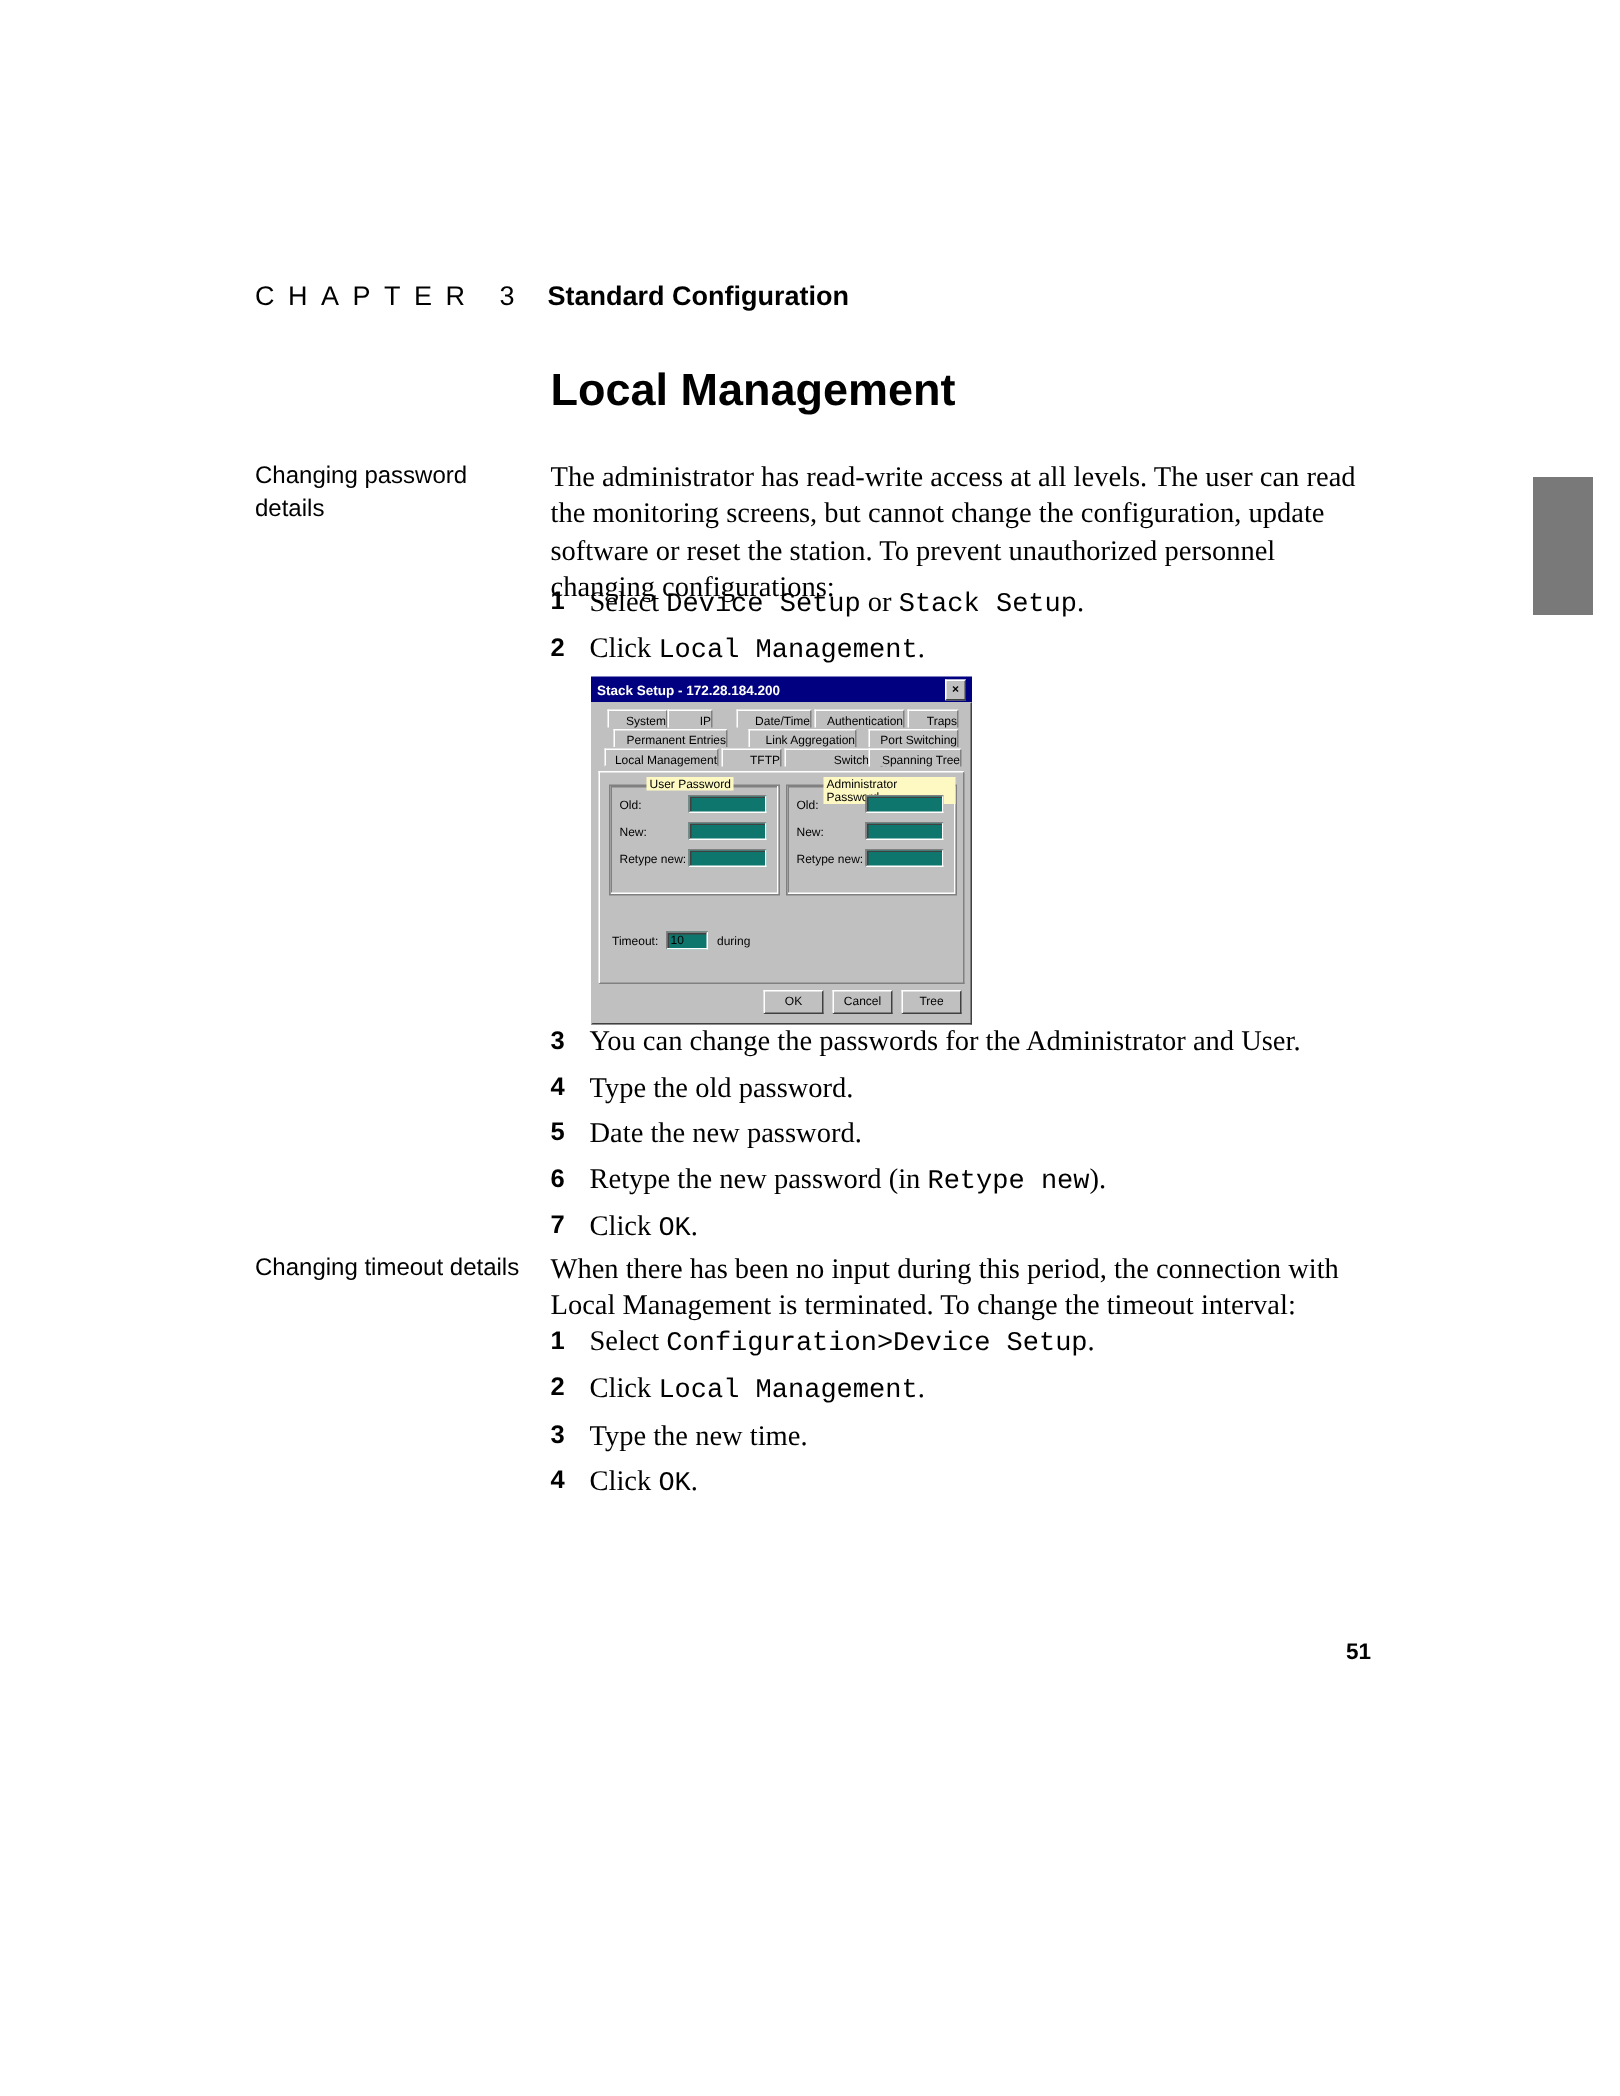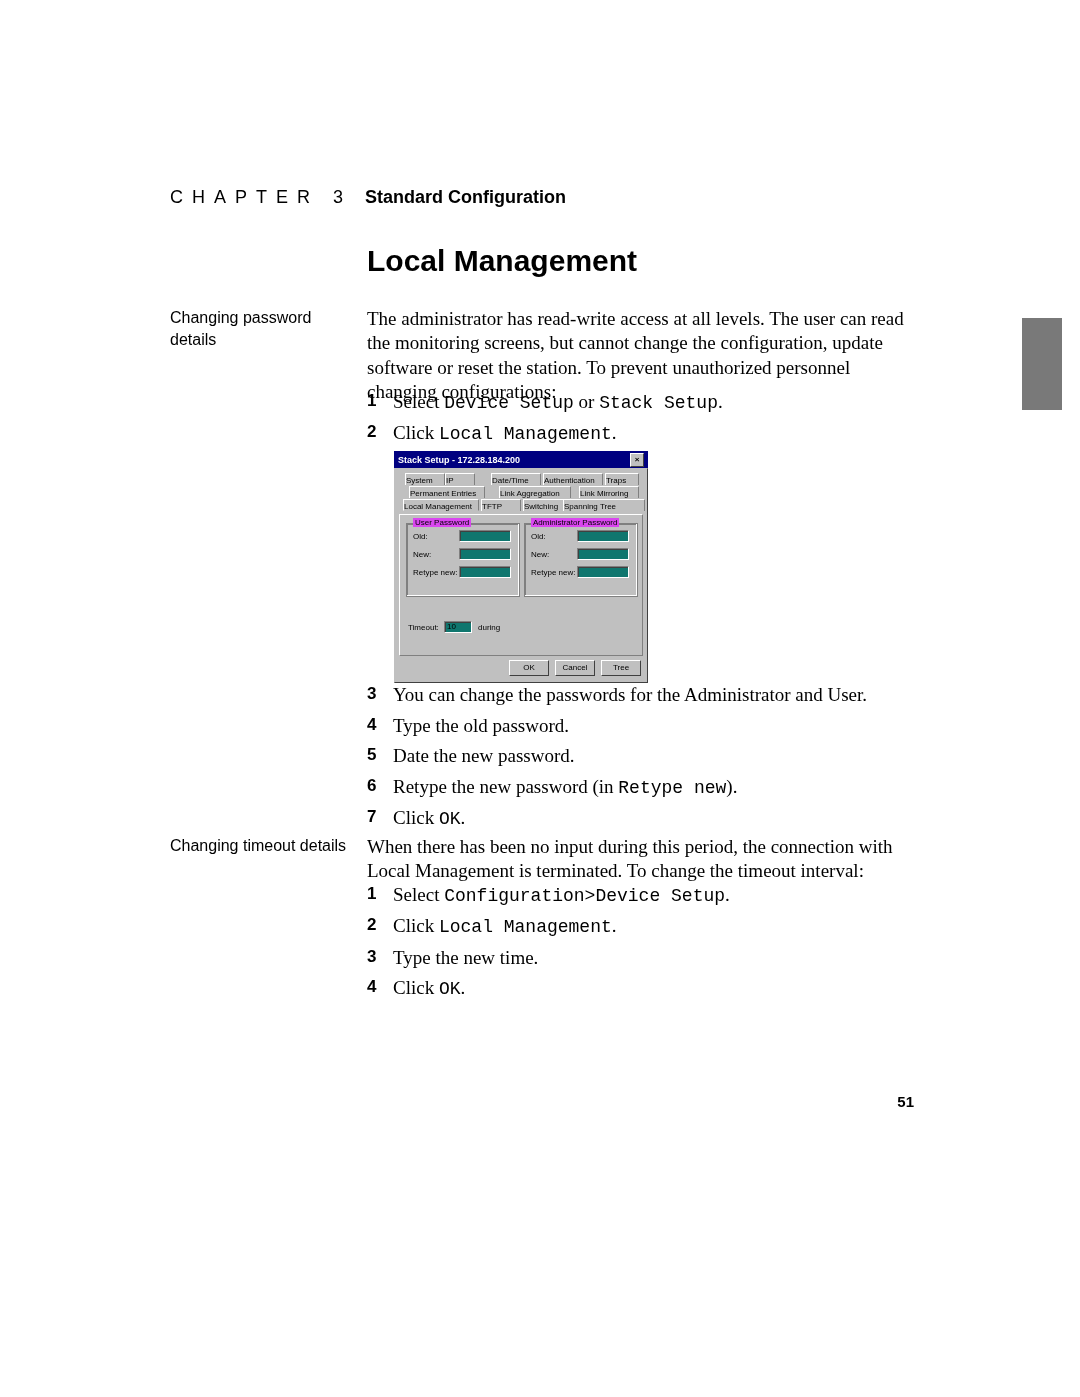--- a/index.html
+++ b/index.html
@@ -145,21 +145,21 @@
     position: relative;
     height: 42px;
   }
   .tab {
     position: absolute;
     background: #c0c0c0;
     border-top: 1px solid #fff;
     border-left: 1px solid #fff;
     border-right: 1px solid #808080;
     font-size: 8px;
-    text-align: left;
+    text-align: right;
     padding: 1px 0;
     height: 12px;
     line-height: 12px;
     box-sizing: border-box;
   }
   .tab.selected {
     border-bottom: 1px solid #c0c0c0;
     z-index: 2;
   }
   .tab-area {
@@ -172,22 +172,22 @@
     background: #c0c0c0;
   }
   .groupbox {
     position: absolute;
     border: 1px solid #808080;
     box-shadow: inset -1px -1px 0 #fff, inset 1px 1px 0 #808080;
   }
   .grouplabel {
     position: absolute;
     top: -6px;
-    left: 6px;
-    background: #d946ef;
+    left: 24px;
+    background: #fef9c3;
     padding: 0 2px;
     font-size: 8px;
   }
   .lbl {
     position: absolute;
     font-size: 8px;
   }
   .inp {
     position: absolute;
     background: #0f766e;
@@ -259,26 +259,26 @@
       <div class="tabs">
 
         <div class="tab" style="top:0;left:6px;width:40px">System</div>
         <div class="tab" style="top:0;left:46px;width:30px">IP</div>
         <div class="tab" style="top:0;left:92px;width:50px">Date/Time</div>
         <div class="tab" style="top:0;left:144px;width:60px">Authentication</div>
         <div class="tab" style="top:0;left:206px;width:34px">Traps</div>
 
         <div class="tab" style="top:13px;left:10px;width:76px">Permanent Entries</div>
         <div class="tab" style="top:13px;left:100px;width:72px">Link Aggregation</div>
-        <div class="tab" style="top:13px;left:180px;width:60px">Link Mirroring</div>
+        <div class="tab" style="top:13px;left:180px;width:60px">Port Switching</div>
 
         <div class="tab selected" style="top:26px;left:4px;width:76px">Local Management</div>
         <div class="tab" style="top:26px;left:82px;width:40px">TFTP</div>
         <div class="tab" style="top:26px;left:124px;width:68px">Switching</div>
-        <div class="tab" style="top:26px;left:164px;width:82px">Spanning Tree</div>
+        <div class="tab" style="top:26px;left:180px;width:62px">Spanning Tree</div>
       </div>
       <div class="tab-area">
 
         <div class="groupbox" style="left:6px;top:8px;width:112px;height:72px">
           <div class="grouplabel">User Password</div>
           <div class="lbl" style="left:6px;top:8px">Old:</div>
           <div class="inp" style="left:52px;top:6px;width:52px"></div>
           <div class="lbl" style="left:6px;top:26px">New:</div>
           <div class="inp" style="left:52px;top:24px;width:52px"></div>
           <div class="lbl" style="left:6px;top:44px">Retype new:</div>

